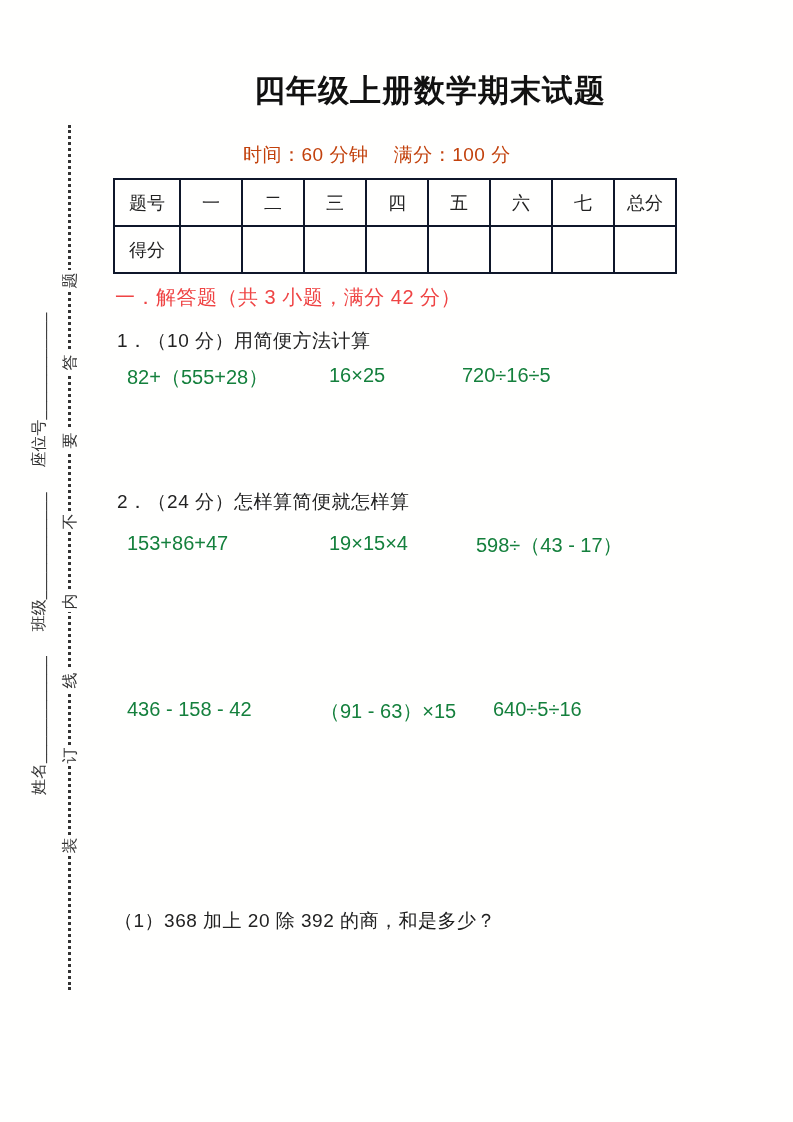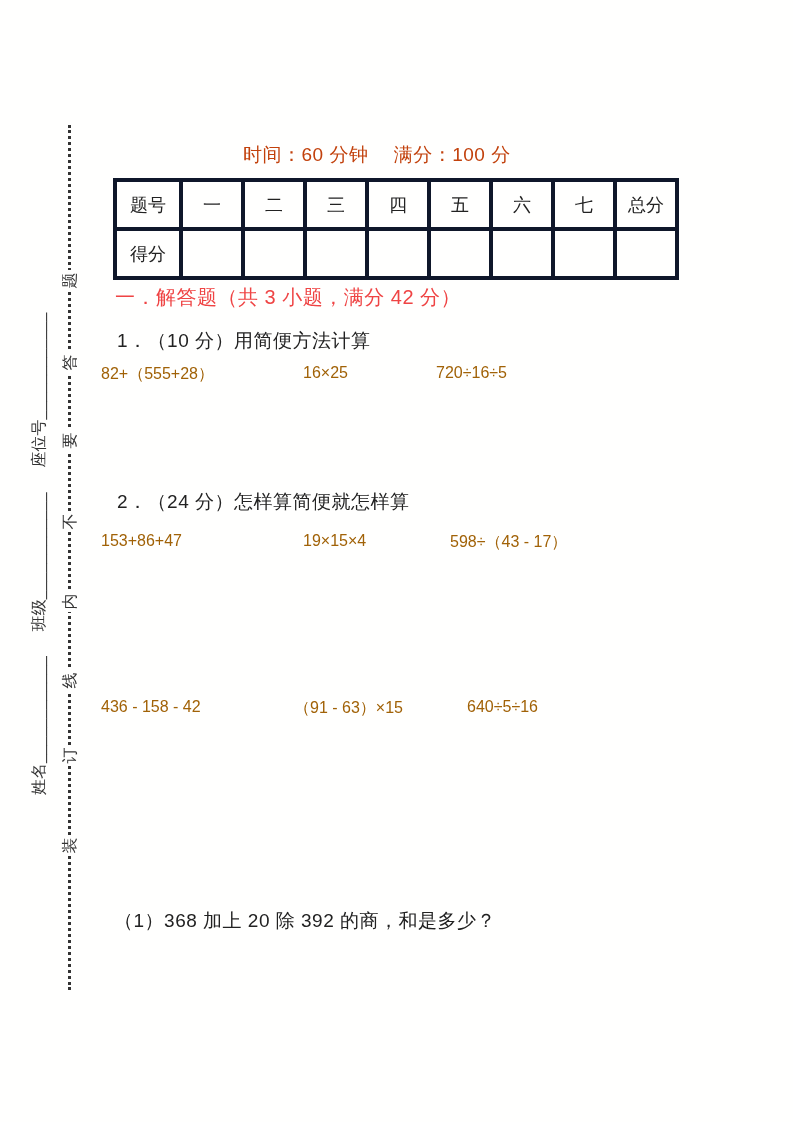--- a/index.html
+++ b/index.html
@@ -24,42 +24,42 @@
     position: absolute; top: 142px; left: 243px;
     font-size: 19px; color: #c2410c; letter-spacing: 0.5px;
   }
 
   
   .score-table {
     position: absolute; top: 178px; left: 113px;
     border-collapse: collapse; table-layout: fixed;
   }
   .score-table td {
-    border: 4px solid #0f172a;
+    border: 2px solid #0f172a;
     height: 45px; text-align: center; vertical-align: middle;
     font-size: 18px; color: #222; padding: 0;
   }
 
   
   .section-heading {
     position: absolute; top: 284px; left: 115px;
     font-size: 20px; font-weight: 400; color: #ef4444; letter-spacing: 0.5px;
   }
   .prompt {
     position: absolute; left: 117px;
     font-size: 19px; color: #222; letter-spacing: 0.5px;
   }
   .q1-prompt { top: 328px; }
   .q2-prompt { top: 489px; }
   .q3-prompt { top: 862px; }
   .q3-sub    { top: 908px; left: 114px; }
 
   .expr-row {
-    position: absolute; left: 101px; display: flex;
-    font-size: 16px; color: #a16207; white-space: nowrap;
+    position: absolute; left: 127px; display: flex;
+    font-size: 20px; color: #15803d; white-space: nowrap;
   }
   .expr-row-1 { top: 364px; }
   .expr-row-2 { top: 532px; }
   .expr-row-3 { top: 698px; }
   .expr { display: inline-block; }
   .r1c1 { width: 202px; } .r1c2 { width: 133px; }
   .r2c1 { width: 202px; } .r2c2 { width: 147px; }
   .r3c1 { width: 193px; } .r3c2 { width: 173px; }
 
   
@@ -100,20 +100,21 @@
   <span class="binding-char bc-5">要</span>
   <span class="binding-char bc-6">答</span>
   <span class="binding-char bc-7">题</span>
 
   <div class="student-fields">
     <span>姓名____________</span>
     <span>班级____________</span>
     <span>座位号____________</span>
   </div>
 
+  <div class="title">四年级上册数学期末试题</div>
   <div class="subtitle">时间：60 分钟　 满分：100 分</div>
 
   <table class="score-table">
     <colgroup>
       <col style="width:66px">
       <col style="width:62px">
         <col style="width:62px">
         <col style="width:62px">
         <col style="width:62px">
       <col style="width:62px">

